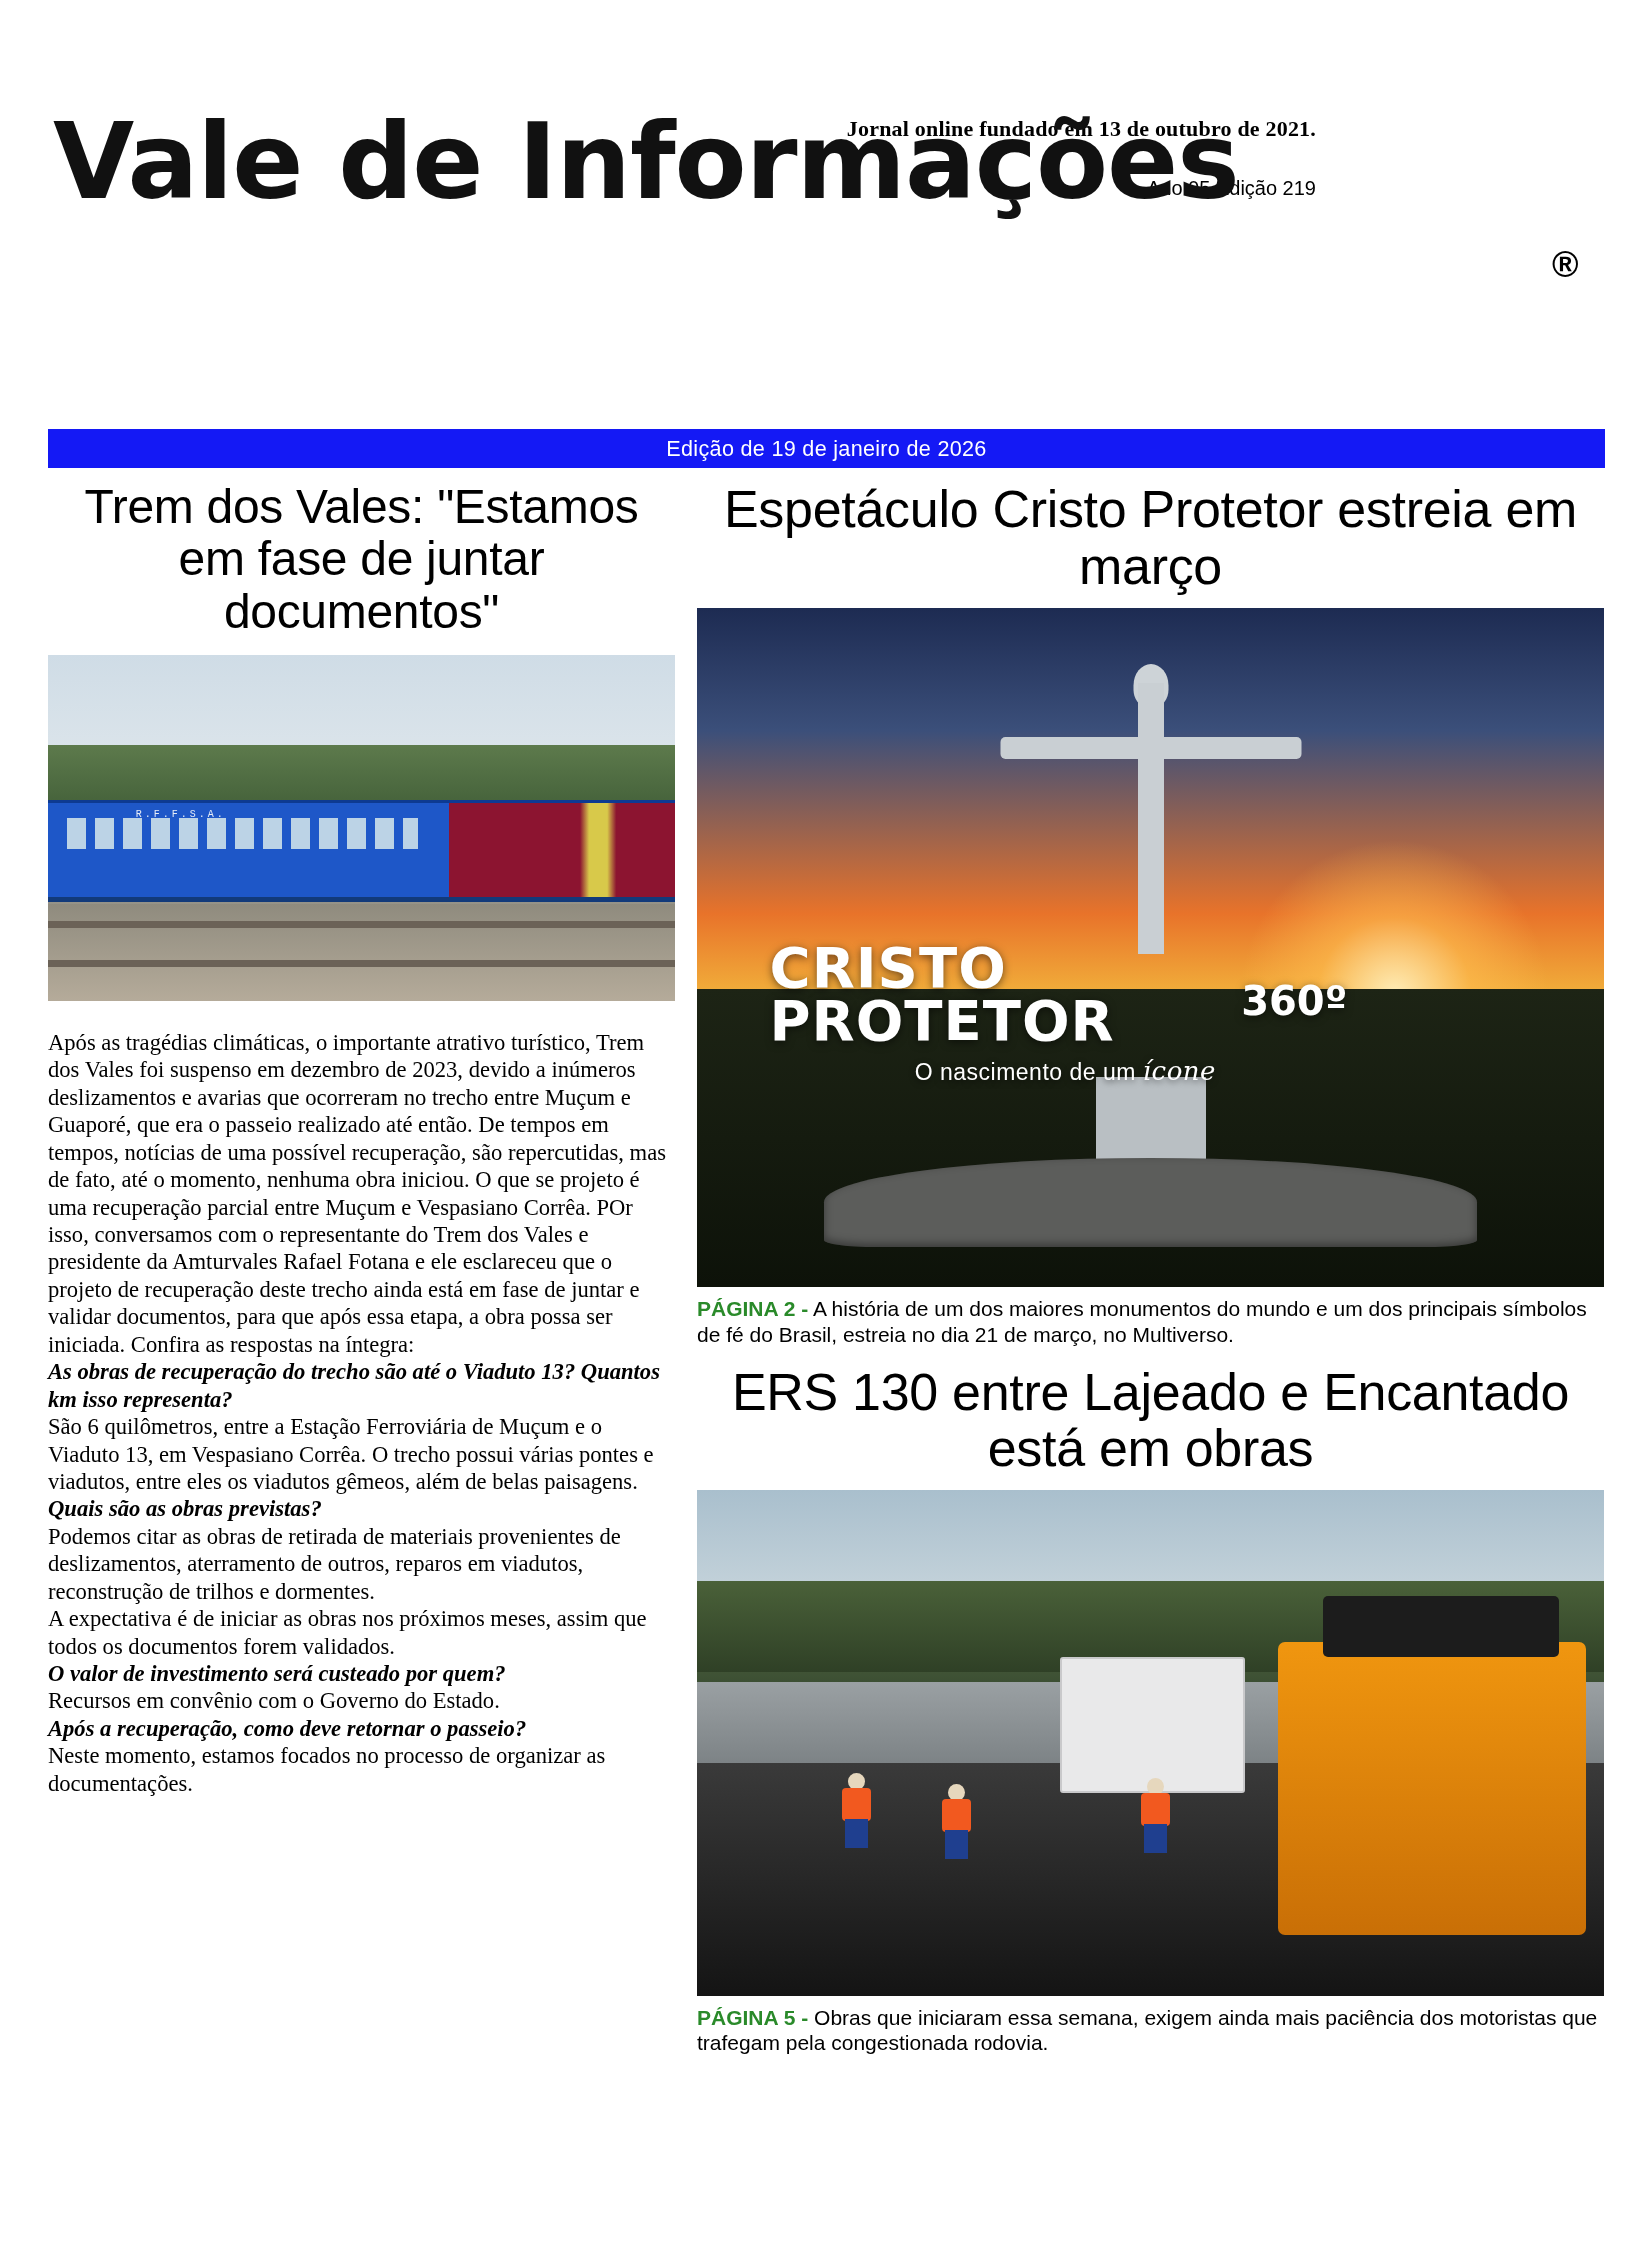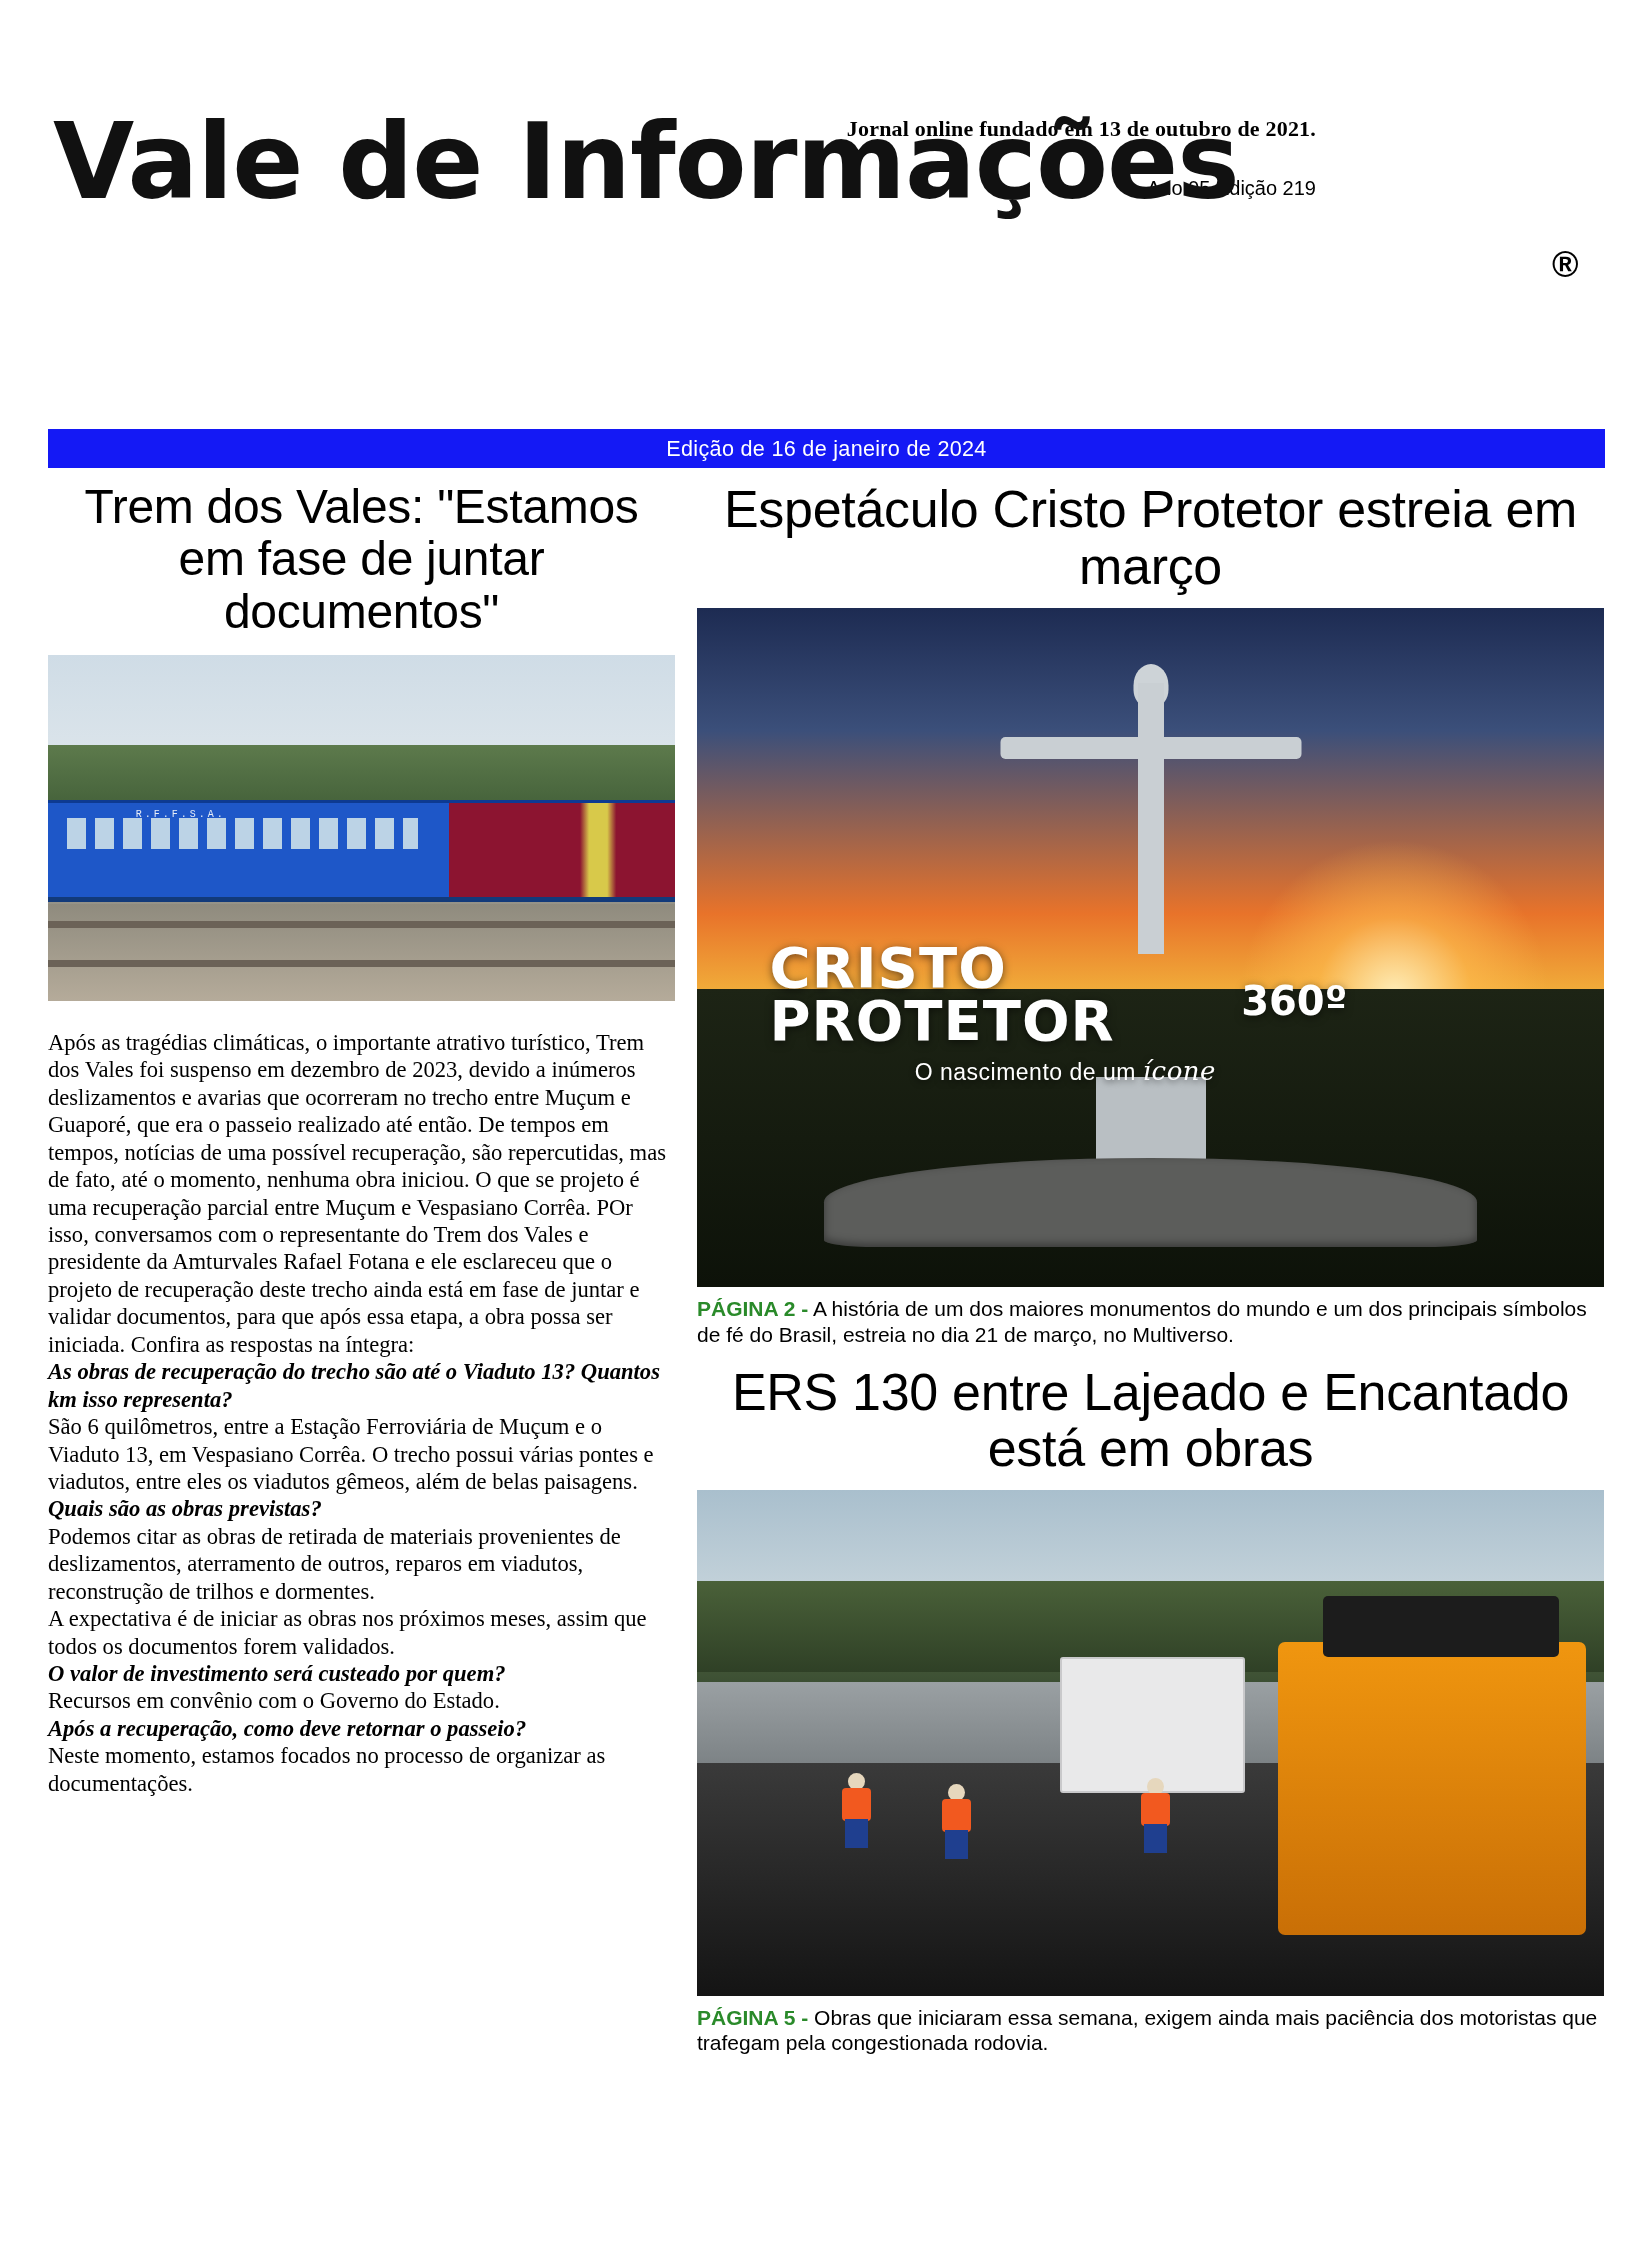--- a/index.html
+++ b/index.html
@@ -291,21 +291,21 @@
 
     <div class="issue-line">Ano 05 Edição 219</div>
 
     <div class="logo-wrap">
       <div class="logo-text">Vale de Informações</div>
     </div>
 
     <div class="logo-reg">®</div>
   </div>
 
-  <div class="blue-bar">Edição de 16 de janeiro de 2024</div>
+  <div class="blue-bar">Edição de 19 de janeiro de 2026</div>
 
   <div class="content">
 
     <div class="col-left">
 
       <h1 class="headline">Trem dos Vales: "Estamos em fase de juntar documentos"</h1>
 
       <div class="photo train-photo">
         <div class="train-sky"></div>
         <div class="train-trees"></div>

